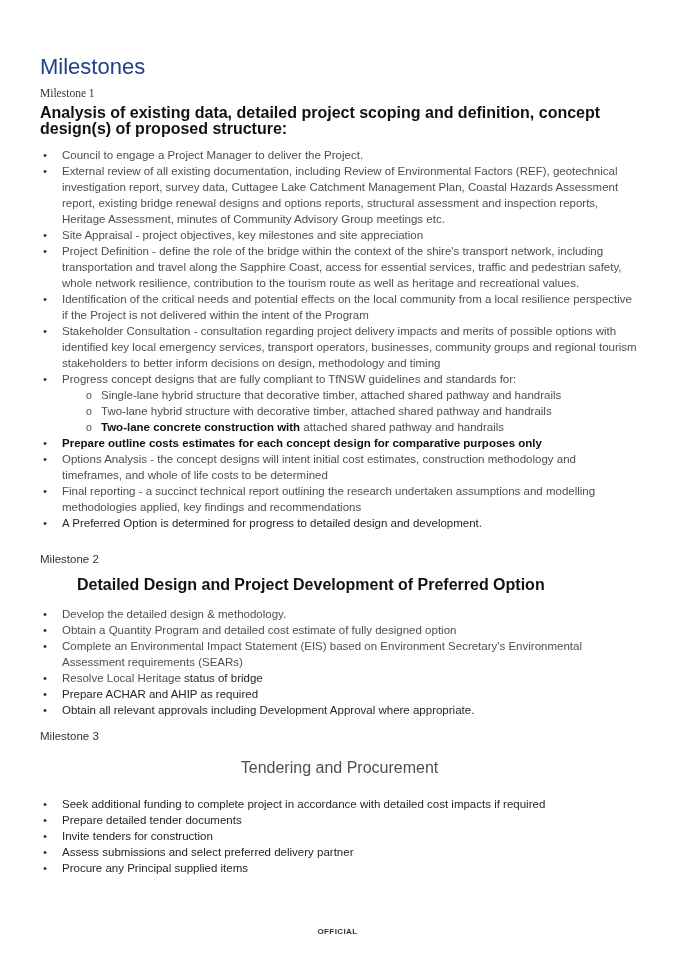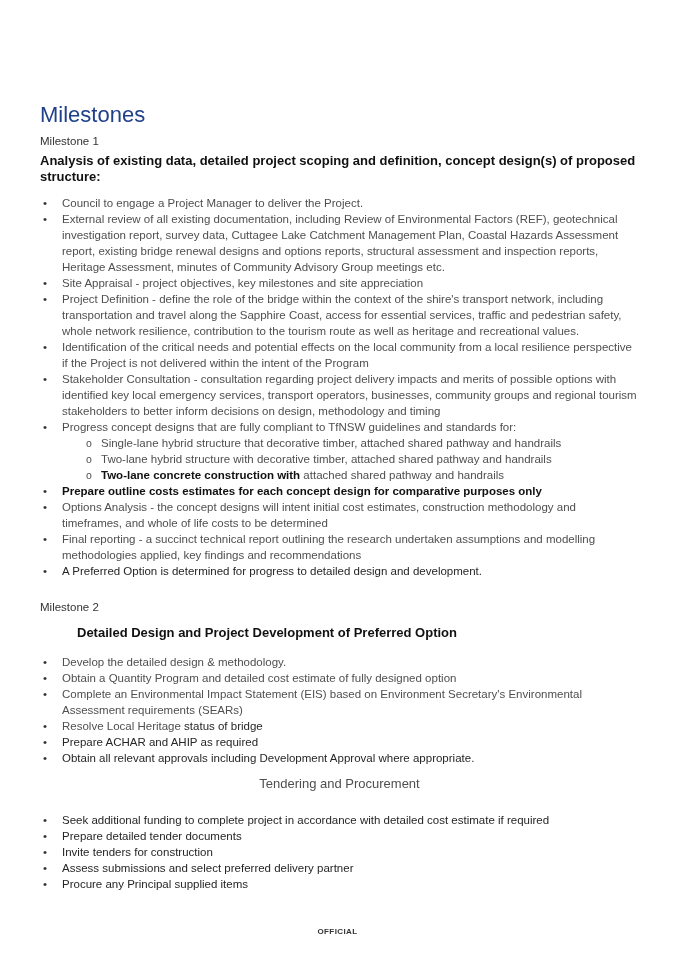--- a/index.html
+++ b/index.html
@@ -3,37 +3,37 @@
 <meta charset="utf-8">
 <style>
   html, body { margin: 0; padding: 0; }
   body {
     width: 675px; height: 953px;
     background: #ffffff;
     font-family: "Liberation Sans", sans-serif;
     position: relative;
     overflow: hidden;
   }
-  .page { padding: 54px 36px 0 40px; margin-top: 48px; }
+  .page { padding: 54px 36px 0 40px; }
   .doc-title {
     color: #20408c;
     font-size: 22px;
     font-weight: 400;
     line-height: 26px;
     margin: 0 0 5px 0;
   }
   .section { }
   .ms-heading {
     font-size: 11.5px;
     line-height: 16px;
     color: #333333;
     font-weight: 400;
   }
   .intro {
-    font-size: 13px;
+    font-size: 16px;
     line-height: 16px;
     margin: 0;
   }
   ul.bullets {
     list-style: none;
     margin: 0; padding: 0;
     width: 598px;
   }
   ul.bullets li {
     display: flex;
@@ -42,21 +42,21 @@
   }
   li.li1 { margin-left: 3px; }
   li.li1 .marker { flex: none; width: 19px; color: #333; }
   li.li2 { margin-left: 46px; }
   li.li2 .marker { flex: none; width: 15px; color: #4f4f4f; font-size: 10.5px; }
   .btext { flex: 1 1 auto; }
   .t-gray { color: #4f4f4f; font-weight: 400; }
   .t-dark { color: #262626; font-weight: 400; }
   .t-bold { color: #111111; font-weight: 700; }
   
-  .section:nth-child(1) .ms-heading { margin: 0 0 4px 0; }
+  .section:nth-child(1) .ms-heading { margin: 0 0 4px 0; font-family: Liberation Serif, serif; }
   .section:nth-child(1) .intro      { margin: 0 0 10px 0; }
   .section:nth-child(2)             { margin-top: 20px; }
   .section:nth-child(2) .ms-heading { margin: 0 0 10px 0; }
   .section:nth-child(2) .intro      { margin: 0 0 13px 0; padding-left: 37px; }
   .section:nth-child(3)             { margin-top: 10px; }
   .section:nth-child(3) .ms-heading { margin: 0 0 16px 0; }
   .section:nth-child(3) .intro      { margin: 0 0 20px 0; text-align: center; }
   .footer {
     position: absolute;
     left: 0; right: 0;
@@ -160,25 +160,26 @@
             <span class="marker">•</span>
             <span class="btext"><span class="run t-dark">Prepare ACHAR and AHIP as required</span></span>
           </li>
           <li class="li1">
             <span class="marker">•</span>
             <span class="btext"><span class="run t-dark">Obtain all relevant approvals including Development Approval where appropriate.</span></span>
           </li>
         </ul>
       </section>
       <section class="section">
+        <div class="ms-heading">Milestone 3</div>
         <p class="intro"><span class="run t-gray">Tendering and Procurement</span></p>
         <ul class="bullets">
           <li class="li1">
             <span class="marker">•</span>
-            <span class="btext"><span class="run t-dark">Seek additional funding to complete project in accordance with detailed cost estimate if required</span></span>
+            <span class="btext"><span class="run t-dark">Seek additional funding to complete project in accordance with detailed cost impacts if required</span></span>
           </li>
           <li class="li1">
             <span class="marker">•</span>
             <span class="btext"><span class="run t-dark">Prepare detailed tender documents</span></span>
           </li>
           <li class="li1">
             <span class="marker">•</span>
             <span class="btext"><span class="run t-dark">Invite tenders for construction</span></span>
           </li>
           <li class="li1">

